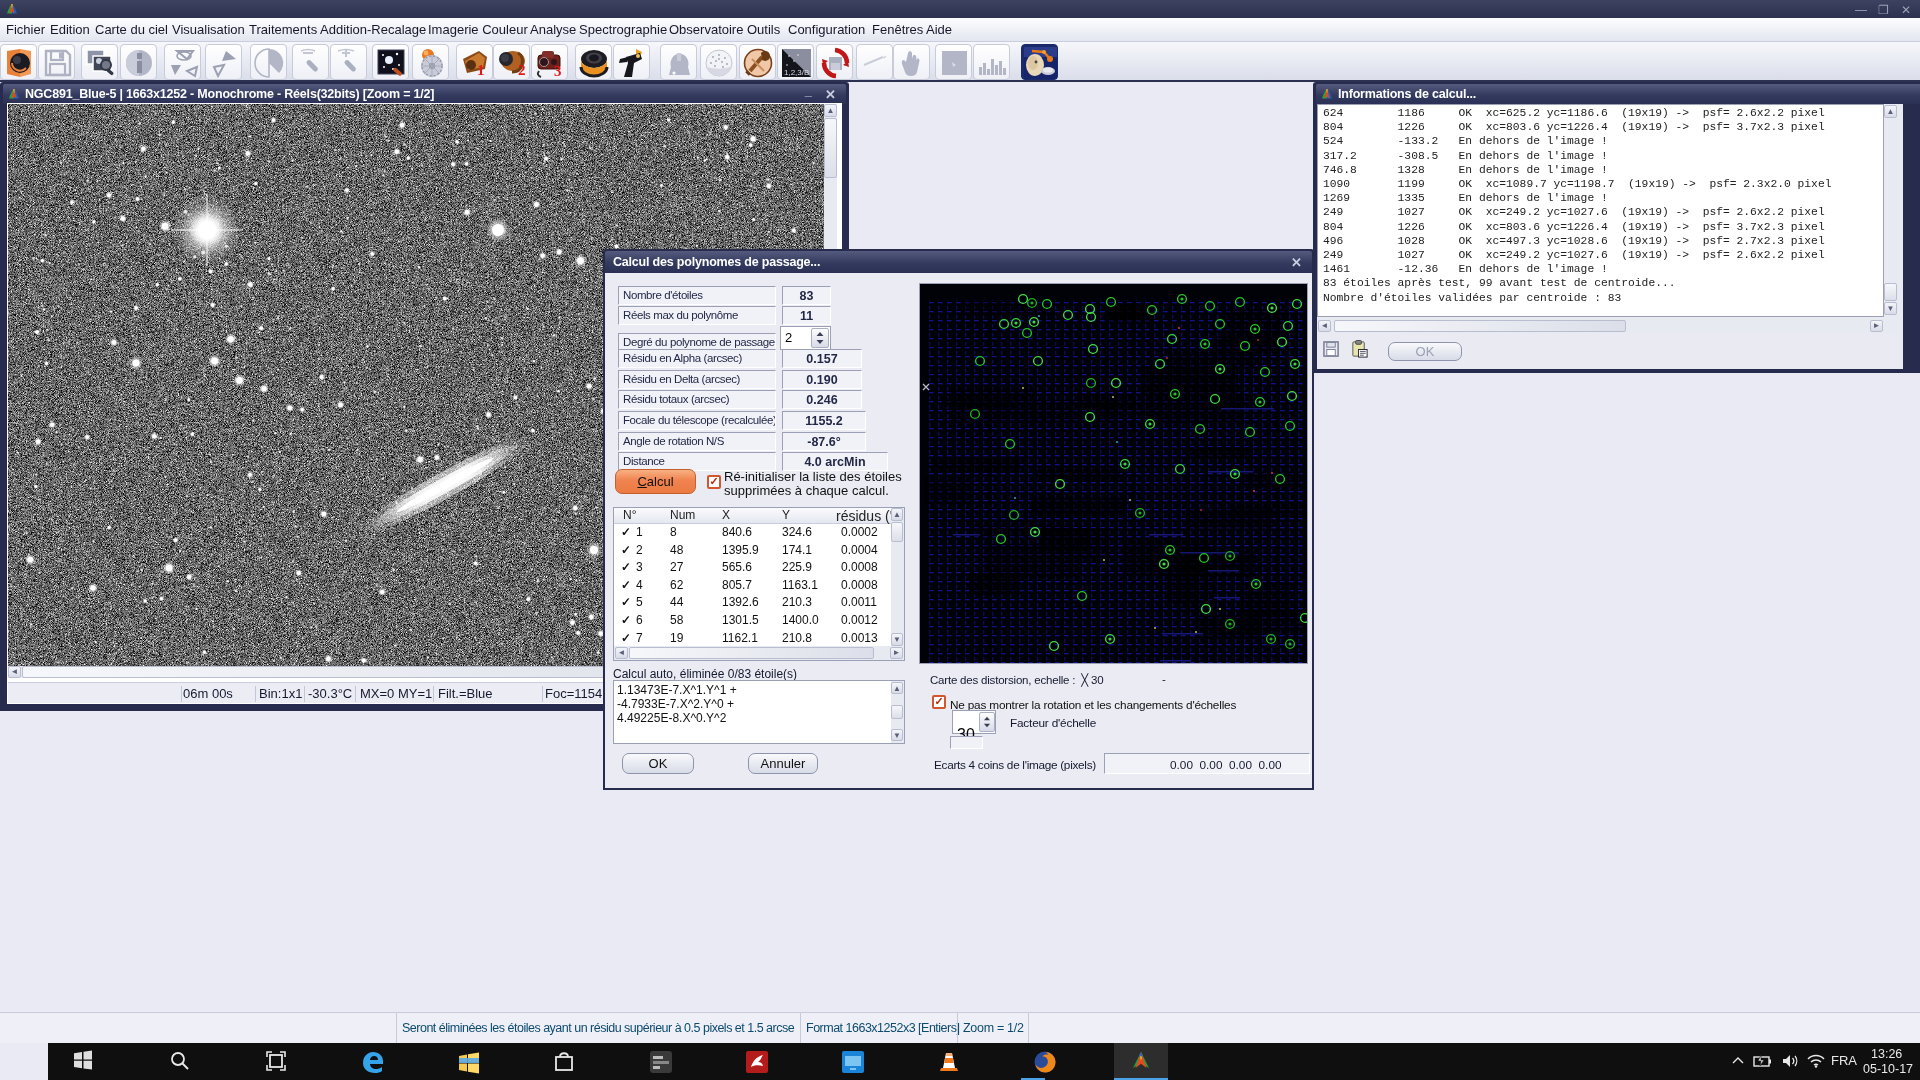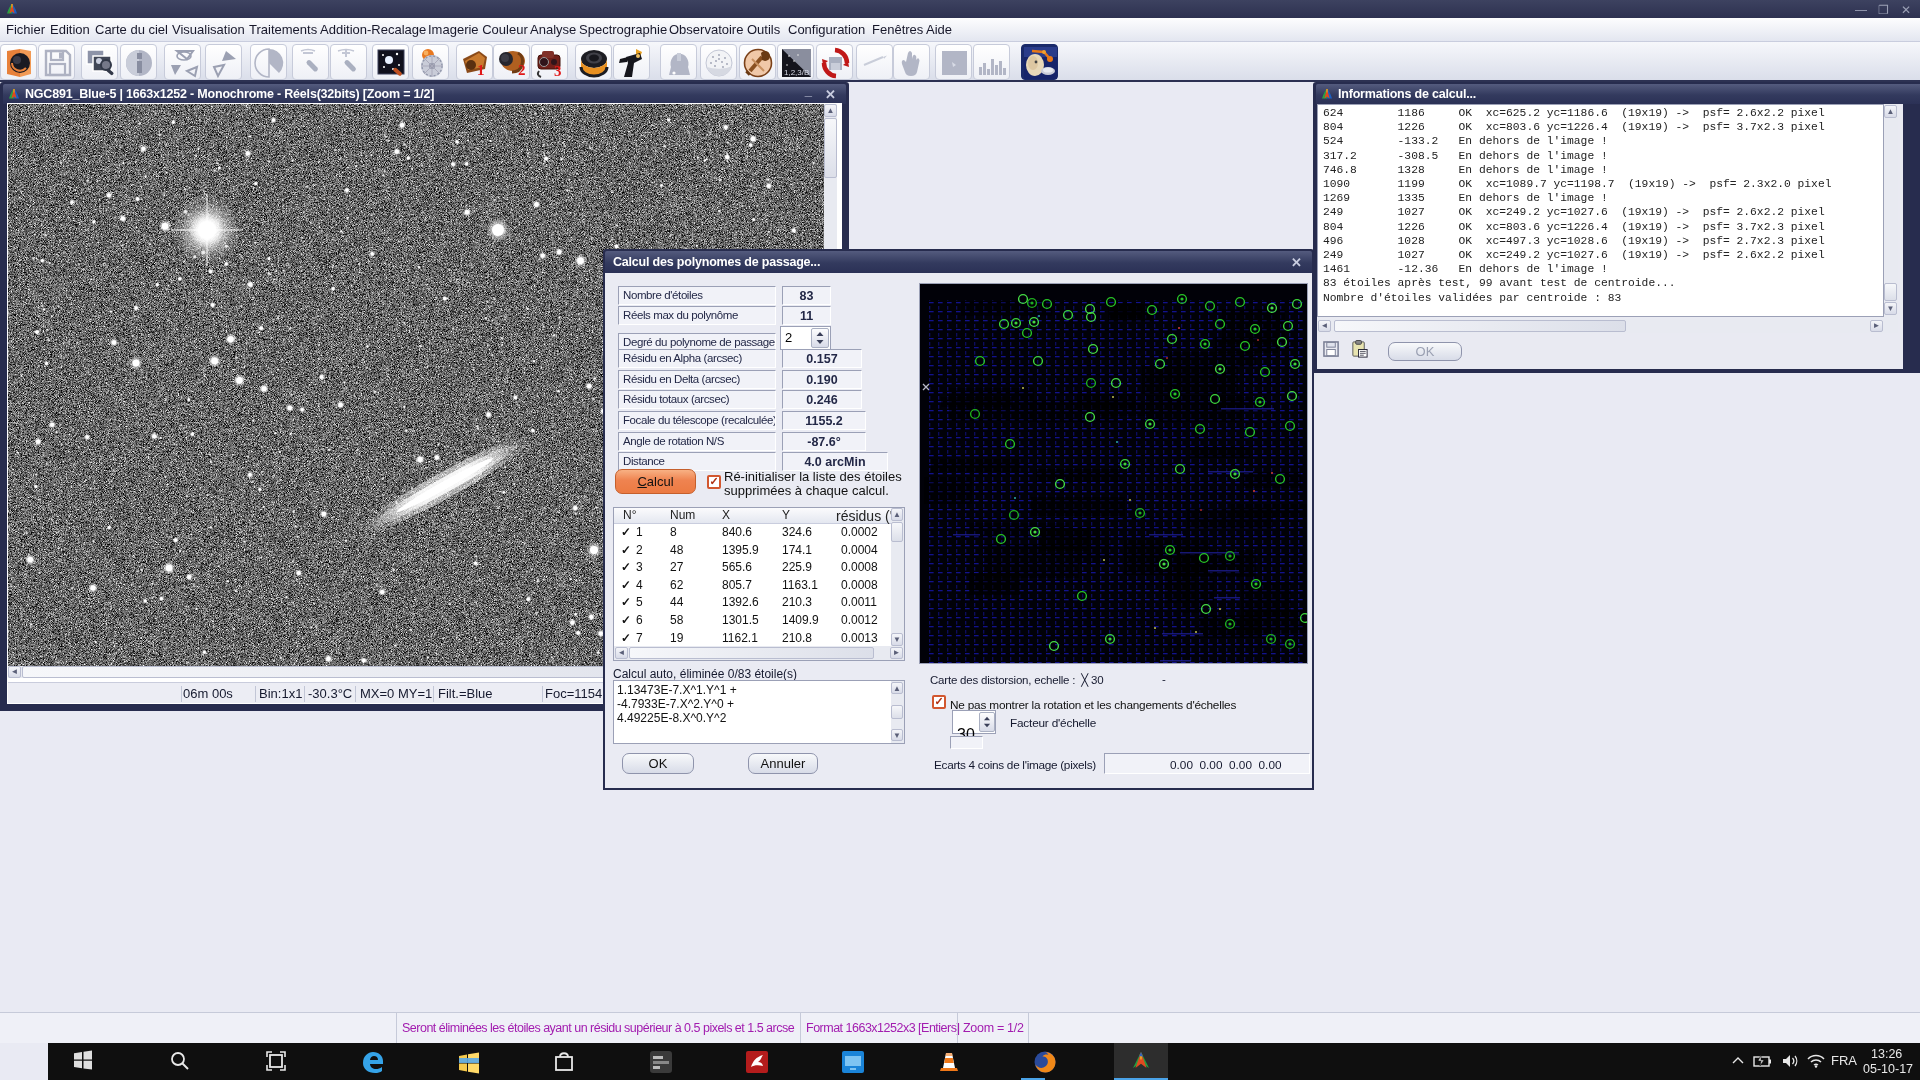--- a/index.html
+++ b/index.html
@@ -44,21 +44,21 @@
   border-top-color:#9ba0b6; border-left-color:#9ba0b6; font-size:11.5px; color:#232847; }
 .fld .l { padding:2px 0 0 4px; display:block; white-space:nowrap; overflow:hidden; letter-spacing:-0.4px; }
 .val { text-align:center; font-weight:bold; padding-top:2px; font-size:12.5px; }
 .btn { position:absolute; background:linear-gradient(#f8f9fb,#d8dce8); border:1px solid #8f94ac;
   border-radius:7px; font-size:13px; color:#111; text-align:center; }
 .ck { position:absolute; width:14px; height:14px; background:#fff; border:2px solid #d2572f; border-radius:2px;
   color:#b03214; font-size:11px; font-weight:bold; line-height:9px; text-align:center; }
 
 
 #statusbar { position:absolute; left:0; top:1012px; width:1920px; height:31px;
-  background:#eff0f7; border-top:1px solid #c6cad9; font-size:12.5px; color:#a21caf; }
+  background:#eff0f7; border-top:1px solid #c6cad9; font-size:12.5px; color:#0c4a6e; }
 #taskbar { position:absolute; left:0; top:1043px; width:1920px; height:37px; background:#0f0f0f; color:#e8e8e8;margin-left:48px; }
 .tbi { position:absolute; top:0; width:48px; height:37px; }
 .tbi svg { position:absolute; left:12px; top:7px; }
 </style>
 </head>
 <body>
 
 <div id="titlebar">
   <svg class="abs" style="left:5px;top:2px" width="14" height="14" viewBox="0 0 14 14">
     <path d="M2 11.5 Q4.5 3.5 7 2 L7 11.5 Z" fill="#2aa043"></path>
@@ -1644,21 +1644,21 @@
             <span class="abs" style="left:56px">44</span>
             <span class="abs" style="left:108px">1392.6</span>
             <span class="abs" style="left:168px">210.3</span>
             <span class="abs" style="left:227px">0.0011</span>
           </div>
     <div style="position:absolute;top:88px;width:100%">
             <span class="abs" style="left:7px;font-weight:bold">✓</span>
             <span class="abs" style="left:22px">6</span>
             <span class="abs" style="left:56px">58</span>
             <span class="abs" style="left:108px">1301.5</span>
-            <span class="abs" style="left:168px">1409.9</span>
+            <span class="abs" style="left:168px">1400.0</span>
             <span class="abs" style="left:227px">0.0012</span>
           </div>
     <div style="position:absolute;top:105.6px;width:100%">
             <span class="abs" style="left:7px;font-weight:bold">✓</span>
             <span class="abs" style="left:22px">7</span>
             <span class="abs" style="left:56px">19</span>
             <span class="abs" style="left:108px">1162.1</span>
             <span class="abs" style="left:168px">210.8</span>
             <span class="abs" style="left:227px">0.0013</span>
           </div>

